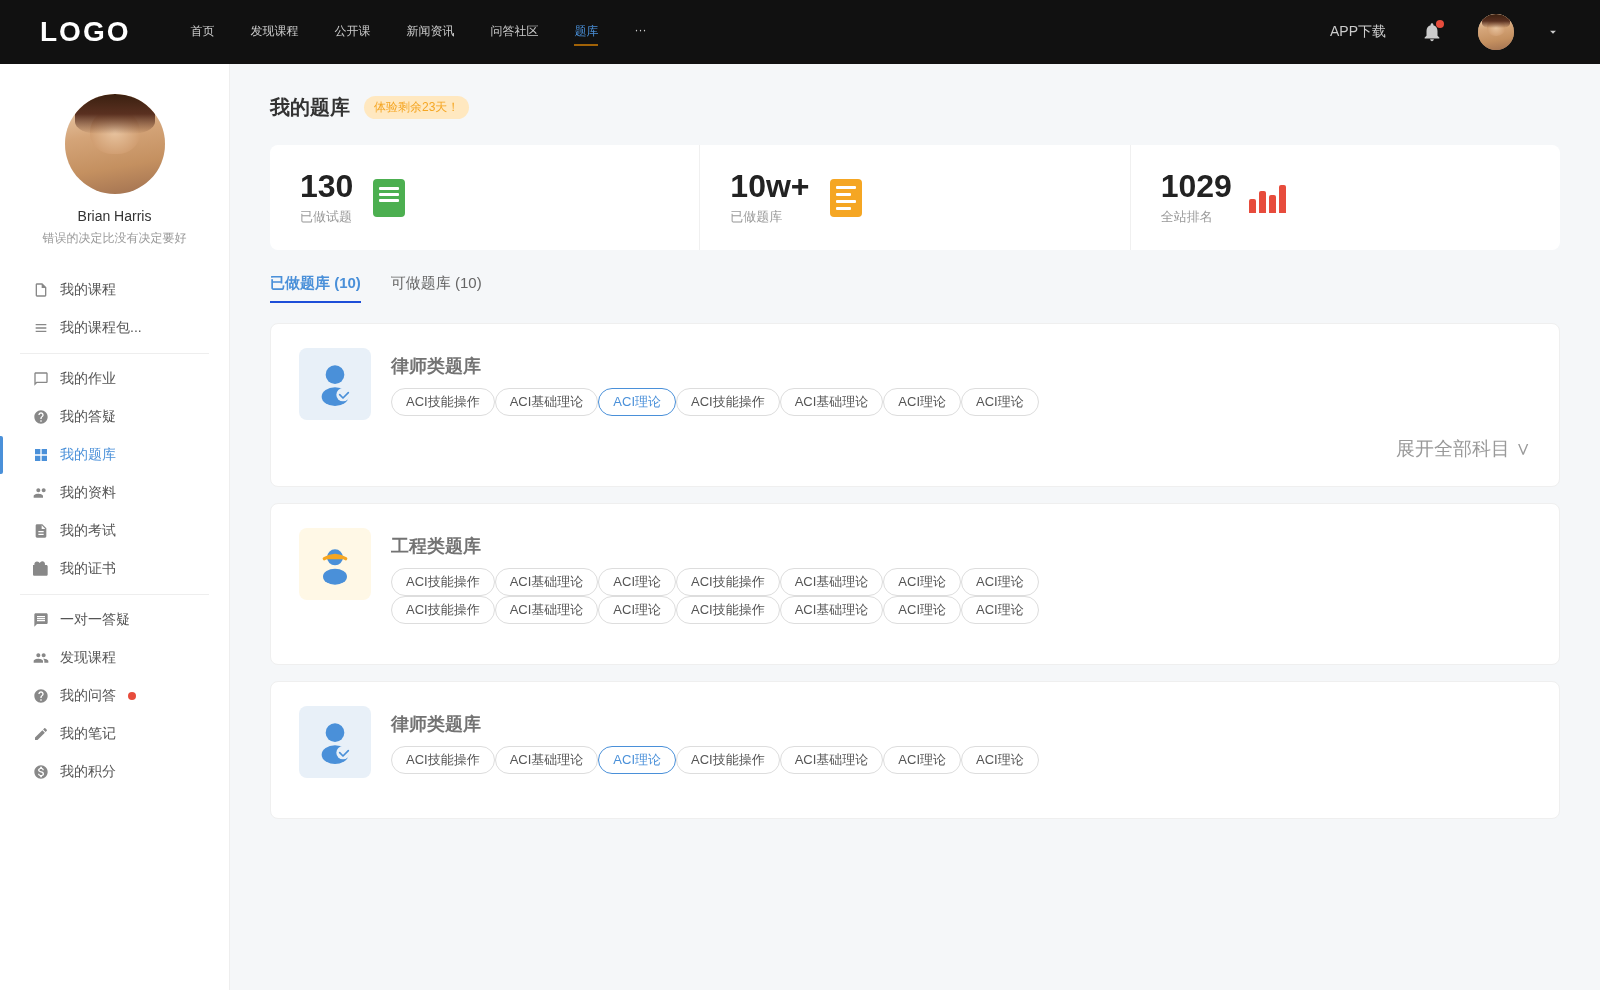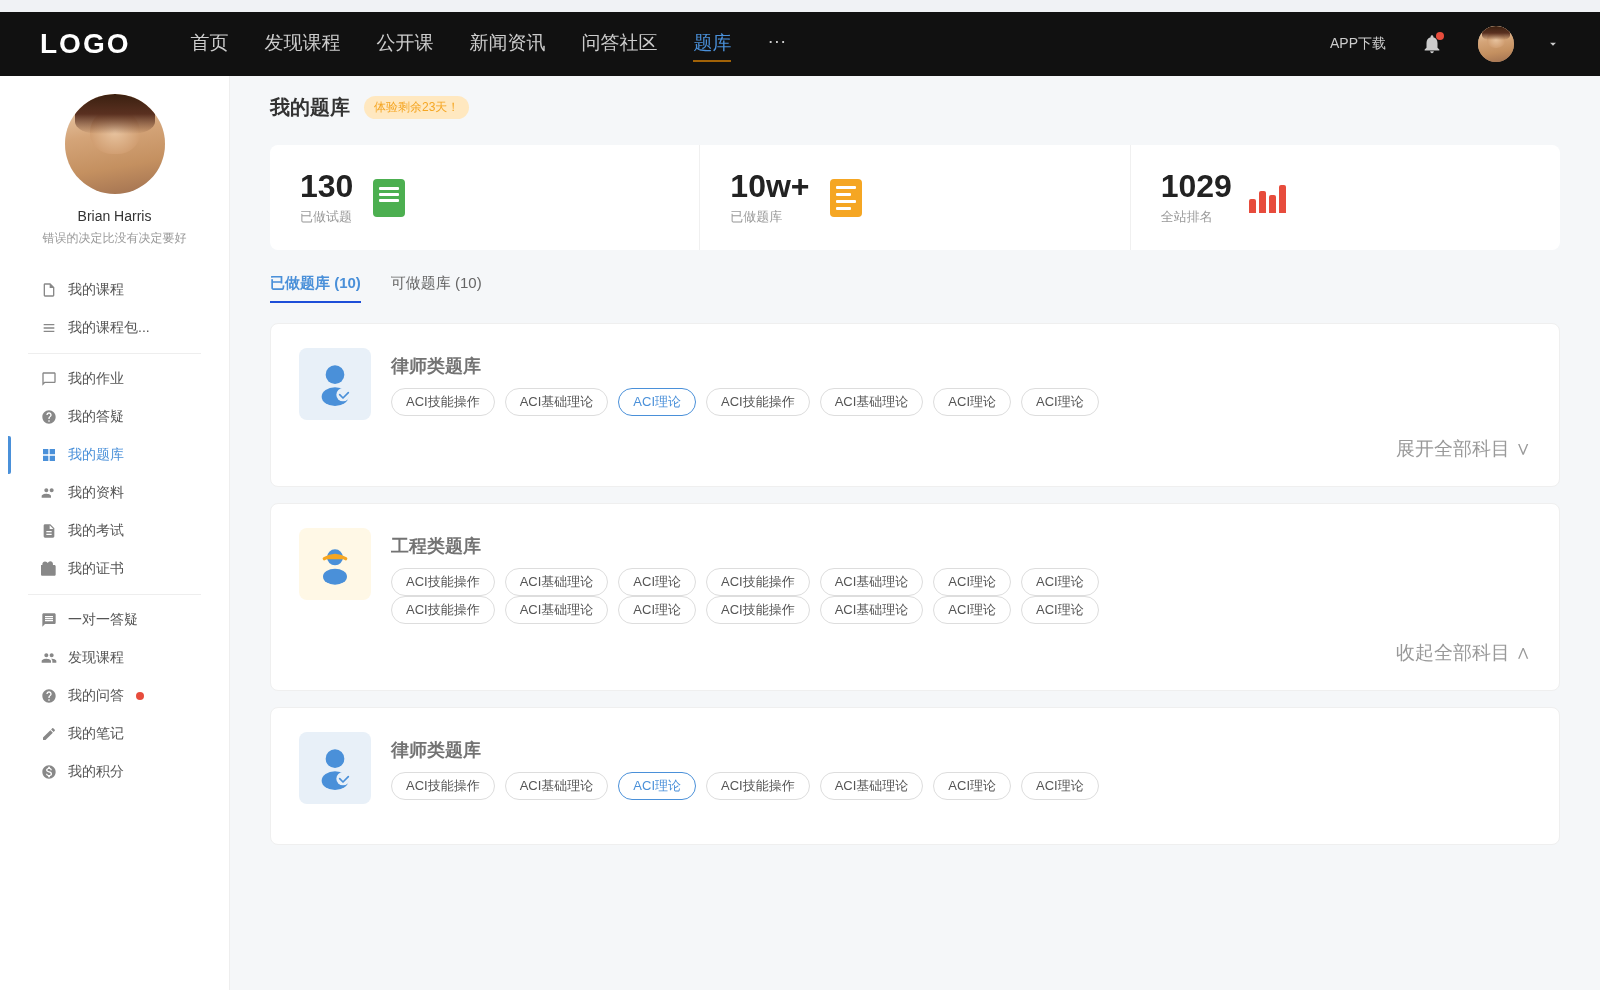--- a/index.html
+++ b/index.html
@@ -6,38 +6,38 @@
     body { font-family: -apple-system, BlinkMacSystemFont, "PingFang SC", "Microsoft YaHei", sans-serif; background: #f0f2f5; color: #333; }
 
     
     .navbar {
       background: #111;
       height: 64px;
       display: flex;
       align-items: center;
       padding: 0 40px;
       position: fixed;
-      top: 12px; left: 0; right: 0;
+      top: 0; left: 0; right: 0;
       z-index: 100;
     }
     .navbar-logo {
       color: white;
       font-size: 28px;
       font-weight: bold;
       letter-spacing: 2px;
       margin-right: 60px;
     }
     .navbar-menu {
       display: flex;
       gap: 36px;
       flex: 1;
     }
     .navbar-menu-item {
       color: #ccc;
-      font-size: 19px;
+      font-size: 12px;
       cursor: pointer;
       padding: 4px 0;
     }
     .navbar-menu-item.active {
       color: #4a90d9;
       border-bottom: 2px solid #a16207;
     }
     .navbar-right {
       display: flex;
       align-items: center;
@@ -76,21 +76,21 @@
       margin-top: 64px;
       display: flex;
       min-height: calc(100vh - 64px);
     }
 
     
     .sidebar {
       width: 230px;
       background: white;
       flex-shrink: 0;
-      padding: 30px 8px 20px;
+      padding: 30px 0 20px;
       display: flex;
       flex-direction: column;
       align-items: center;
       border-right: 1px solid #eee;
     }
     .sidebar-avatar {
       width: 100px; height: 100px;
       border-radius: 50%;
       background: #e8e8e8;
       overflow: hidden;
@@ -254,21 +254,20 @@
     }
     .bank-card-title {
       font-size: 18px;
       font-weight: 600;
       color: #737373;
       padding-top: 6px;
     }
     .bank-card-tags {
       display: flex;
       flex-wrap: wrap;
-      gap: 10px;
       margin-top: 10px;
       text-align: right;
     }
     .bank-tag {
       font-size: 13px;
       color: #555;
       padding: 4px 14px;
       border: 1px solid #ddd;
       border-radius: 14px;
       cursor: pointer;
@@ -599,23 +598,20 @@
             <span class="bank-tag">ACI技能操作</span>
             <span class="bank-tag">ACI基础理论</span>
             <span class="bank-tag">ACI理论</span>
             <span class="bank-tag">ACI技能操作</span>
             <span class="bank-tag">ACI基础理论</span>
             <span class="bank-tag">ACI理论</span>
             <span class="bank-tag">ACI理论</span>
           </div>
         </div>
       </div>
-      <div class="bank-card-footer">
-        <span class="expand-btn">收起全部科目 ∧</span>
-      </div>
     </div>
 
     <div class="bank-card" style="margin-bottom:0;">
       <div class="bank-card-header">
         <div class="bank-card-icon">
           <svg class="person-icon-svg" viewBox="0 0 72 72">
             <circle cx="36" cy="22" r="14" fill="#4a90d9"></circle>
             <ellipse cx="36" cy="55" rx="20" ry="14" fill="#4a90d9"></ellipse>
             <circle cx="48" cy="52" r="10" fill="#e8f0f8"></circle>
             <path d="M43 52 l5 5 l8-8" stroke="#4a90d9" stroke-width="2.5" fill="none" stroke-linecap="round" stroke-linejoin="round"></path>

